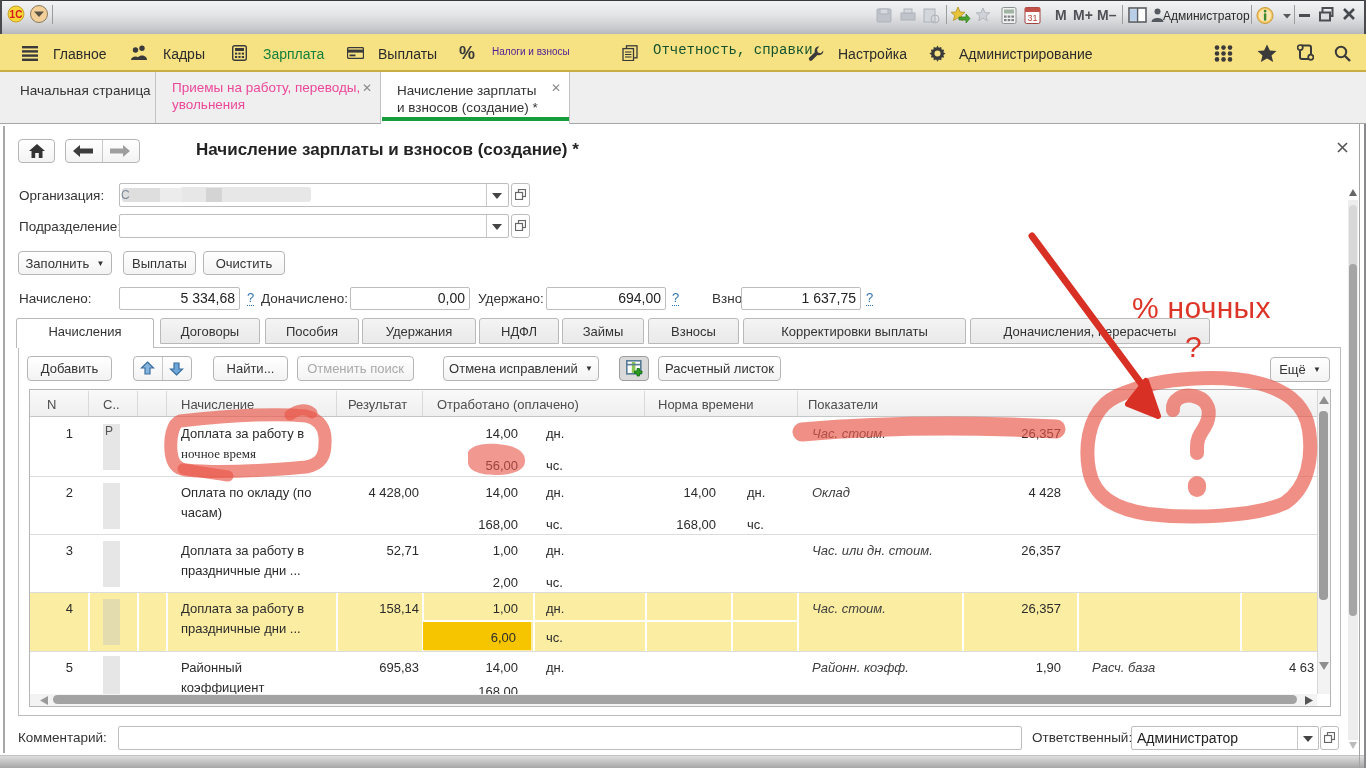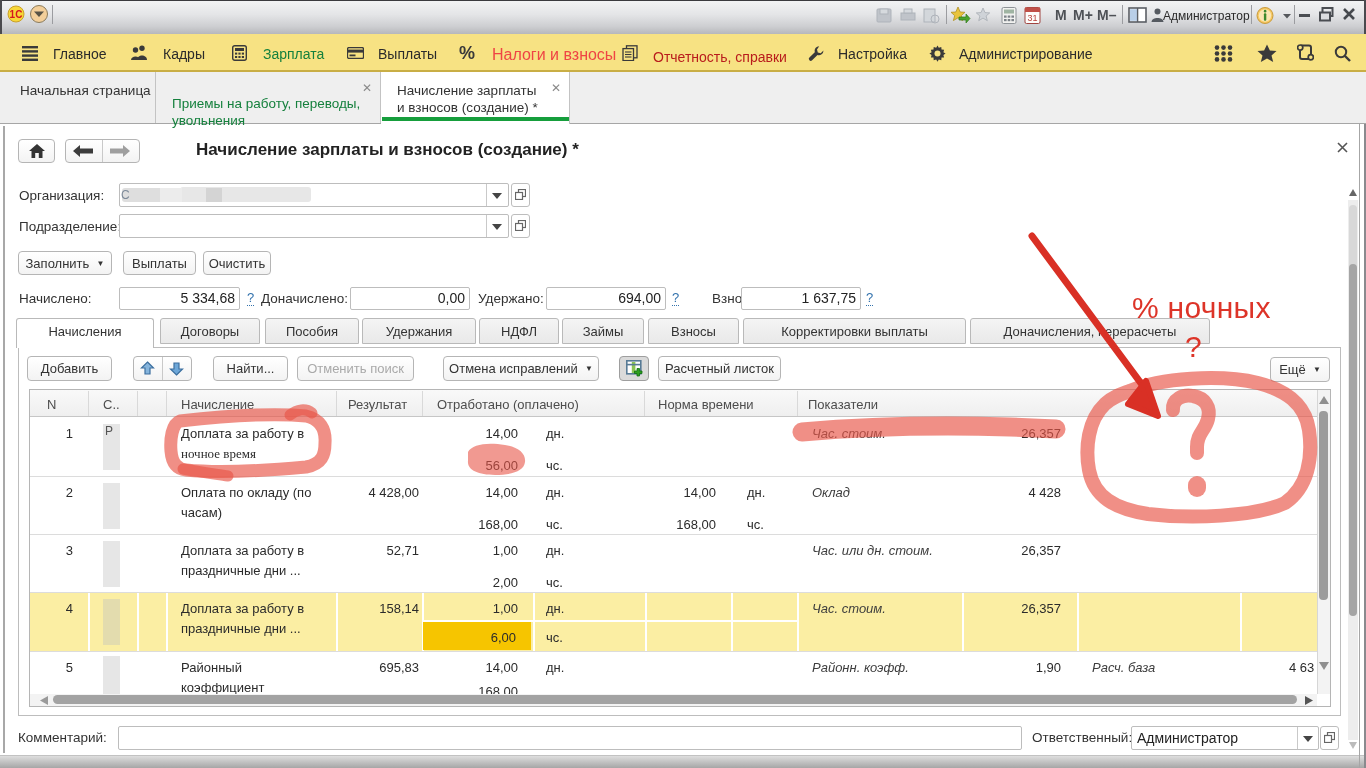--- a/index.html
+++ b/index.html
@@ -122,31 +122,31 @@
       </g>
 </svg>
 <div class="abs" style="left:263px;top:46px;font-size:14px;color:#15803d;">Зарплата</div>
 <svg class="abs" style="left:347px;top:47px;" width="17" height="12" viewBox="0 0 17 12">
  <rect x="0.5" y="0.5" width="16" height="11" rx="1.5" fill="none" stroke="#3a3a3a" stroke-width="1.3"></rect>
  <rect x="0.5" y="2.6" width="16" height="3" fill="#3a3a3a"></rect>
  <rect x="2.5" y="7.5" width="6" height="1.8" fill="#3a3a3a"></rect>
 </svg>
 <div class="abs" style="left:378px;top:46px;font-size:14px;color:#2b2b2b;">Выплаты</div>
 <div class="abs" style="left:459px;top:43px;font-size:18px;font-weight:bold;color:#3a3a3a;">%</div>
-<div class="abs" style="left:492px;top:46px;font-size:16px;color:#ef4444;">Налоги и взносы</div>
+<div class="abs" style="left:492px;top:46px;font-size:10px;color:#4c1d95;">Налоги и взносы</div>
 <svg class="abs" style="left:622px;top:45px;" width="16" height="16" viewBox="0 0 16 16">
  <rect x="4.5" y="0.8" width="10.5" height="12" fill="none" stroke="#3a3a3a" stroke-width="1.3"></rect>
  <rect x="1" y="3.6" width="10.5" height="12" fill="#f7e283" stroke="#3a3a3a" stroke-width="1.3"></rect>
  <g stroke="#3a3a3a" stroke-width="1.1">
         <line x1="3" y1="7" x2="9.5" y2="7"></line>
         <line x1="3" y1="9.5" x2="9.5" y2="9.5"></line>
         <line x1="3" y1="12" x2="9.5" y2="12"></line>
       </g>
 </svg>
-<div class="abs" style="left:653px;top:49px;font-size:14px;color:#b91c1c;">Отчетность, справки</div>
+<div class="abs" style="left:653px;top:42px;font-size:14px;color:#14532d;font-family:Liberation Mono, monospace;">Отчетность, справки</div>
 <svg class="abs" style="left:808px;top:45px;" width="17" height="17" viewBox="0 0 17 17">
  <path d="M11.2 1.2 a4.6 4.6 0 0 0 -4.4 6 L1.4 12.6 a1.9 1.9 0 0 0 2.7 2.7 L9.5 9.9 a4.6 4.6 0 0 0 6-4.4 l-2.8 2.8 -2.9-0.8 -0.8-2.9Z" fill="#3a3a3a"></path>
 </svg>
 <div class="abs" style="left:838px;top:46px;font-size:14px;color:#2b2b2b;">Настройка</div>
 <svg class="abs" style="left:929px;top:45px;" width="17" height="17" viewBox="0 0 17 17">
  <path d="M8.5 0.5 l1.3 2.2 2.5-0.7 0.2 2.6 2.6 0.2 -0.7 2.5 2.2 1.3 -2.2 1.3 0.7 2.5 -2.6 0.2 -0.2 2.6 -2.5-0.7 -1.3 2.2 -1.3-2.2 -2.5 0.7 -0.2-2.6 -2.6-0.2 0.7-2.5 -2.2-1.3 2.2-1.3 -0.7-2.5 2.6-0.2 0.2-2.6 2.5 0.7Z" fill="#3a3a3a"></path>
  <circle cx="8.5" cy="8.5" r="3" fill="#f7e283"></circle>
 </svg>
 <div class="abs" style="left:959px;top:46px;font-size:14px;color:#2b2b2b;">Администрирование</div>
 <svg class="abs" style="left:1214px;top:45px;" width="19" height="17" viewBox="0 0 19 17">
@@ -173,21 +173,21 @@
 <svg class="abs" style="left:1334px;top:45px;" width="17" height="17" viewBox="0 0 17 17">
  <circle cx="7" cy="7" r="5.2" fill="none" stroke="#3a3a3a" stroke-width="2"></circle>
  <line x1="11" y1="11" x2="16" y2="16" stroke="#3a3a3a" stroke-width="2.4"></line>
 </svg>
 
 <div class="abs" style="left:0;top:72px;width:1366px;height:52px;background:#efefef;border-bottom:1px solid #a6a6a6;box-sizing:border-box;"></div>
 <div class="abs" style="left:155px;top:72px;width:1px;height:51px;background:#c3c3c3;"></div>
 <div class="abs" style="left:380px;top:72px;width:1px;height:51px;background:#c3c3c3;"></div>
 <div class="abs" style="left:381px;top:72px;width:189px;height:52px;background:#ffffff;border-right:1px solid #c3c3c3;box-sizing:border-box;"></div>
 <div class="abs" style="left:20px;top:83px;font-size:13.5px;color:#333;">Начальная страница</div>
-<div class="abs" style="left:172px;top:96px;font-size:13.5px;color:#15803d;line-height:16.5px;">Приемы на работу, переводы,<br>увольнения</div>
+<div class="abs" style="left:172px;top:80px;font-size:13.5px;color:#ec4899;line-height:16.5px;">Приемы на работу, переводы,<br>увольнения</div>
 <div class="tabx" style="left:362px;top:81px;">✕</div>
 <div class="abs" style="left:397px;top:83px;font-size:13.5px;color:#333;line-height:16.5px;">Начисление зарплаты<br>и взносов (создание) *</div>
 <div class="tabx" style="left:551px;top:81px;">✕</div>
 <div class="abs" style="left:382px;top:117px;width:187px;height:4px;background:#169e3c;"></div>
 
 <div class="abs" style="left:3px;top:126px;width:2px;height:627px;background:#a8a8a8;"></div>
 <div class="btn" style="left:18px;top:139px;width:37px;height:24px;">
 <svg width="16" height="14" viewBox="0 0 16 14">
         <path d="M8 0 L16 7 L13.5 7 L13.5 14 L9.8 14 L9.8 9 L6.2 9 L6.2 14 L2.5 14 L2.5 7 L0 7Z" fill="#333"></path>
       </svg>
@@ -229,21 +229,21 @@
       <path d="M0 0 L10 0 L5 6Z" fill="#444"></path>
     </svg>
 <div class="inp" style="left:511px;top:214px;width:19px;height:24px;border-radius:3px;"></div>
 <svg class="abs" style="left:515px;top:220px;" width="11" height="11" viewBox="0 0 11 11">
       <rect x="3.5" y="0.5" width="7" height="7" fill="none" stroke="#666" stroke-width="1.2"></rect>
       <rect x="0.5" y="3.5" width="7" height="7" fill="#fff" stroke="#666" stroke-width="1.2"></rect>
     </svg>
 
 <div class="btn" style="left:18px;top:251px;width:94px;height:24px;">Заполнить&nbsp;&nbsp;<span style="font-size:8px;">▼</span></div>
 <div class="btn" style="left:123px;top:251px;width:73px;height:24px;">Выплаты</div>
-<div class="btn" style="left:203px;top:251px;width:68px;height:24px;">Очистить</div>
+<div class="btn" style="left:203px;top:251px;width:82px;height:24px;">Очистить</div>
 
 <div class="lbl" style="left:19px;top:291px;">Начислено:</div>
 <div class="inp" style="left:119px;top:287px;width:121px;height:23px;font-size:14px;color:#222;text-align:right;line-height:21px;padding-right:4px;">5 334,68</div>
 <div class="q" style="left:247px;top:291px;">?</div>
 <div class="lbl" style="left:261px;top:291px;">Доначислено:</div>
 <div class="inp" style="left:350px;top:287px;width:120px;height:23px;font-size:14px;color:#222;text-align:right;line-height:21px;padding-right:4px;">0,00</div>
 <div class="lbl" style="left:478px;top:291px;">Удержано:</div>
 <div class="inp" style="left:546px;top:287px;width:120px;height:23px;font-size:14px;color:#222;text-align:right;line-height:21px;padding-right:4px;">694,00</div>
 <div class="q" style="left:672px;top:291px;">?</div>
 <div class="lbl" style="left:688px;top:291px;margin-left:24px;">Взносы:</div>

